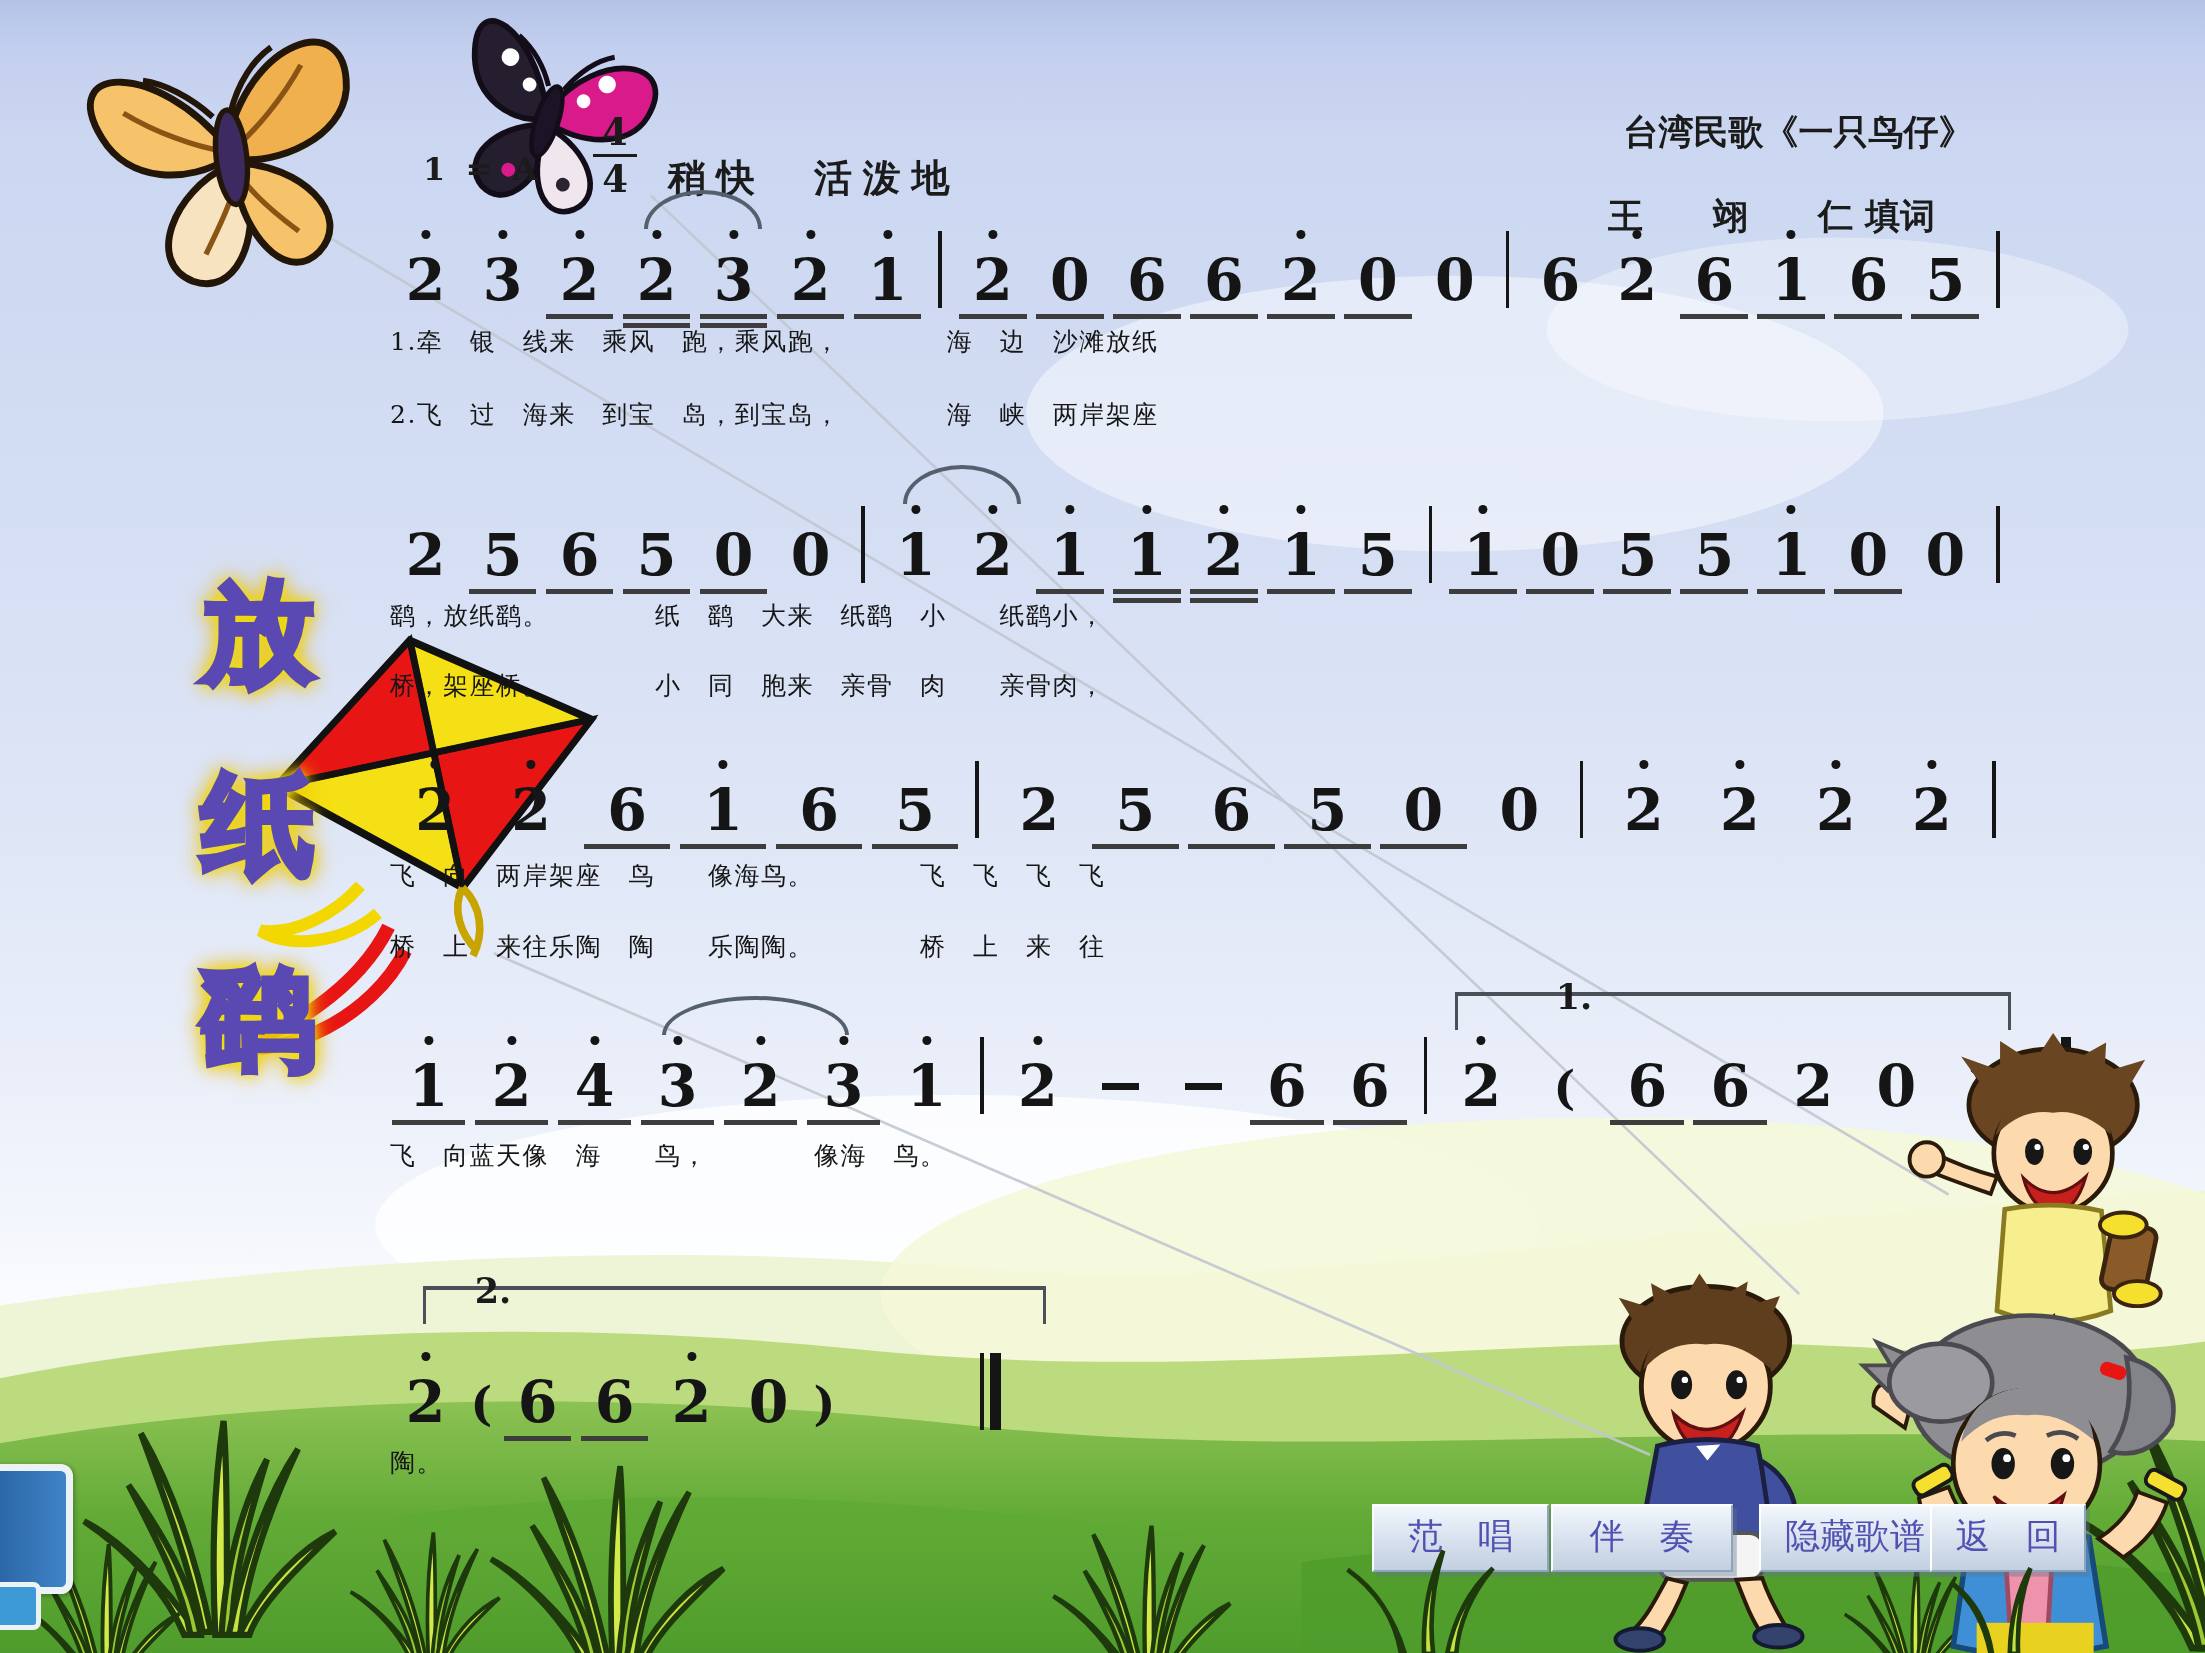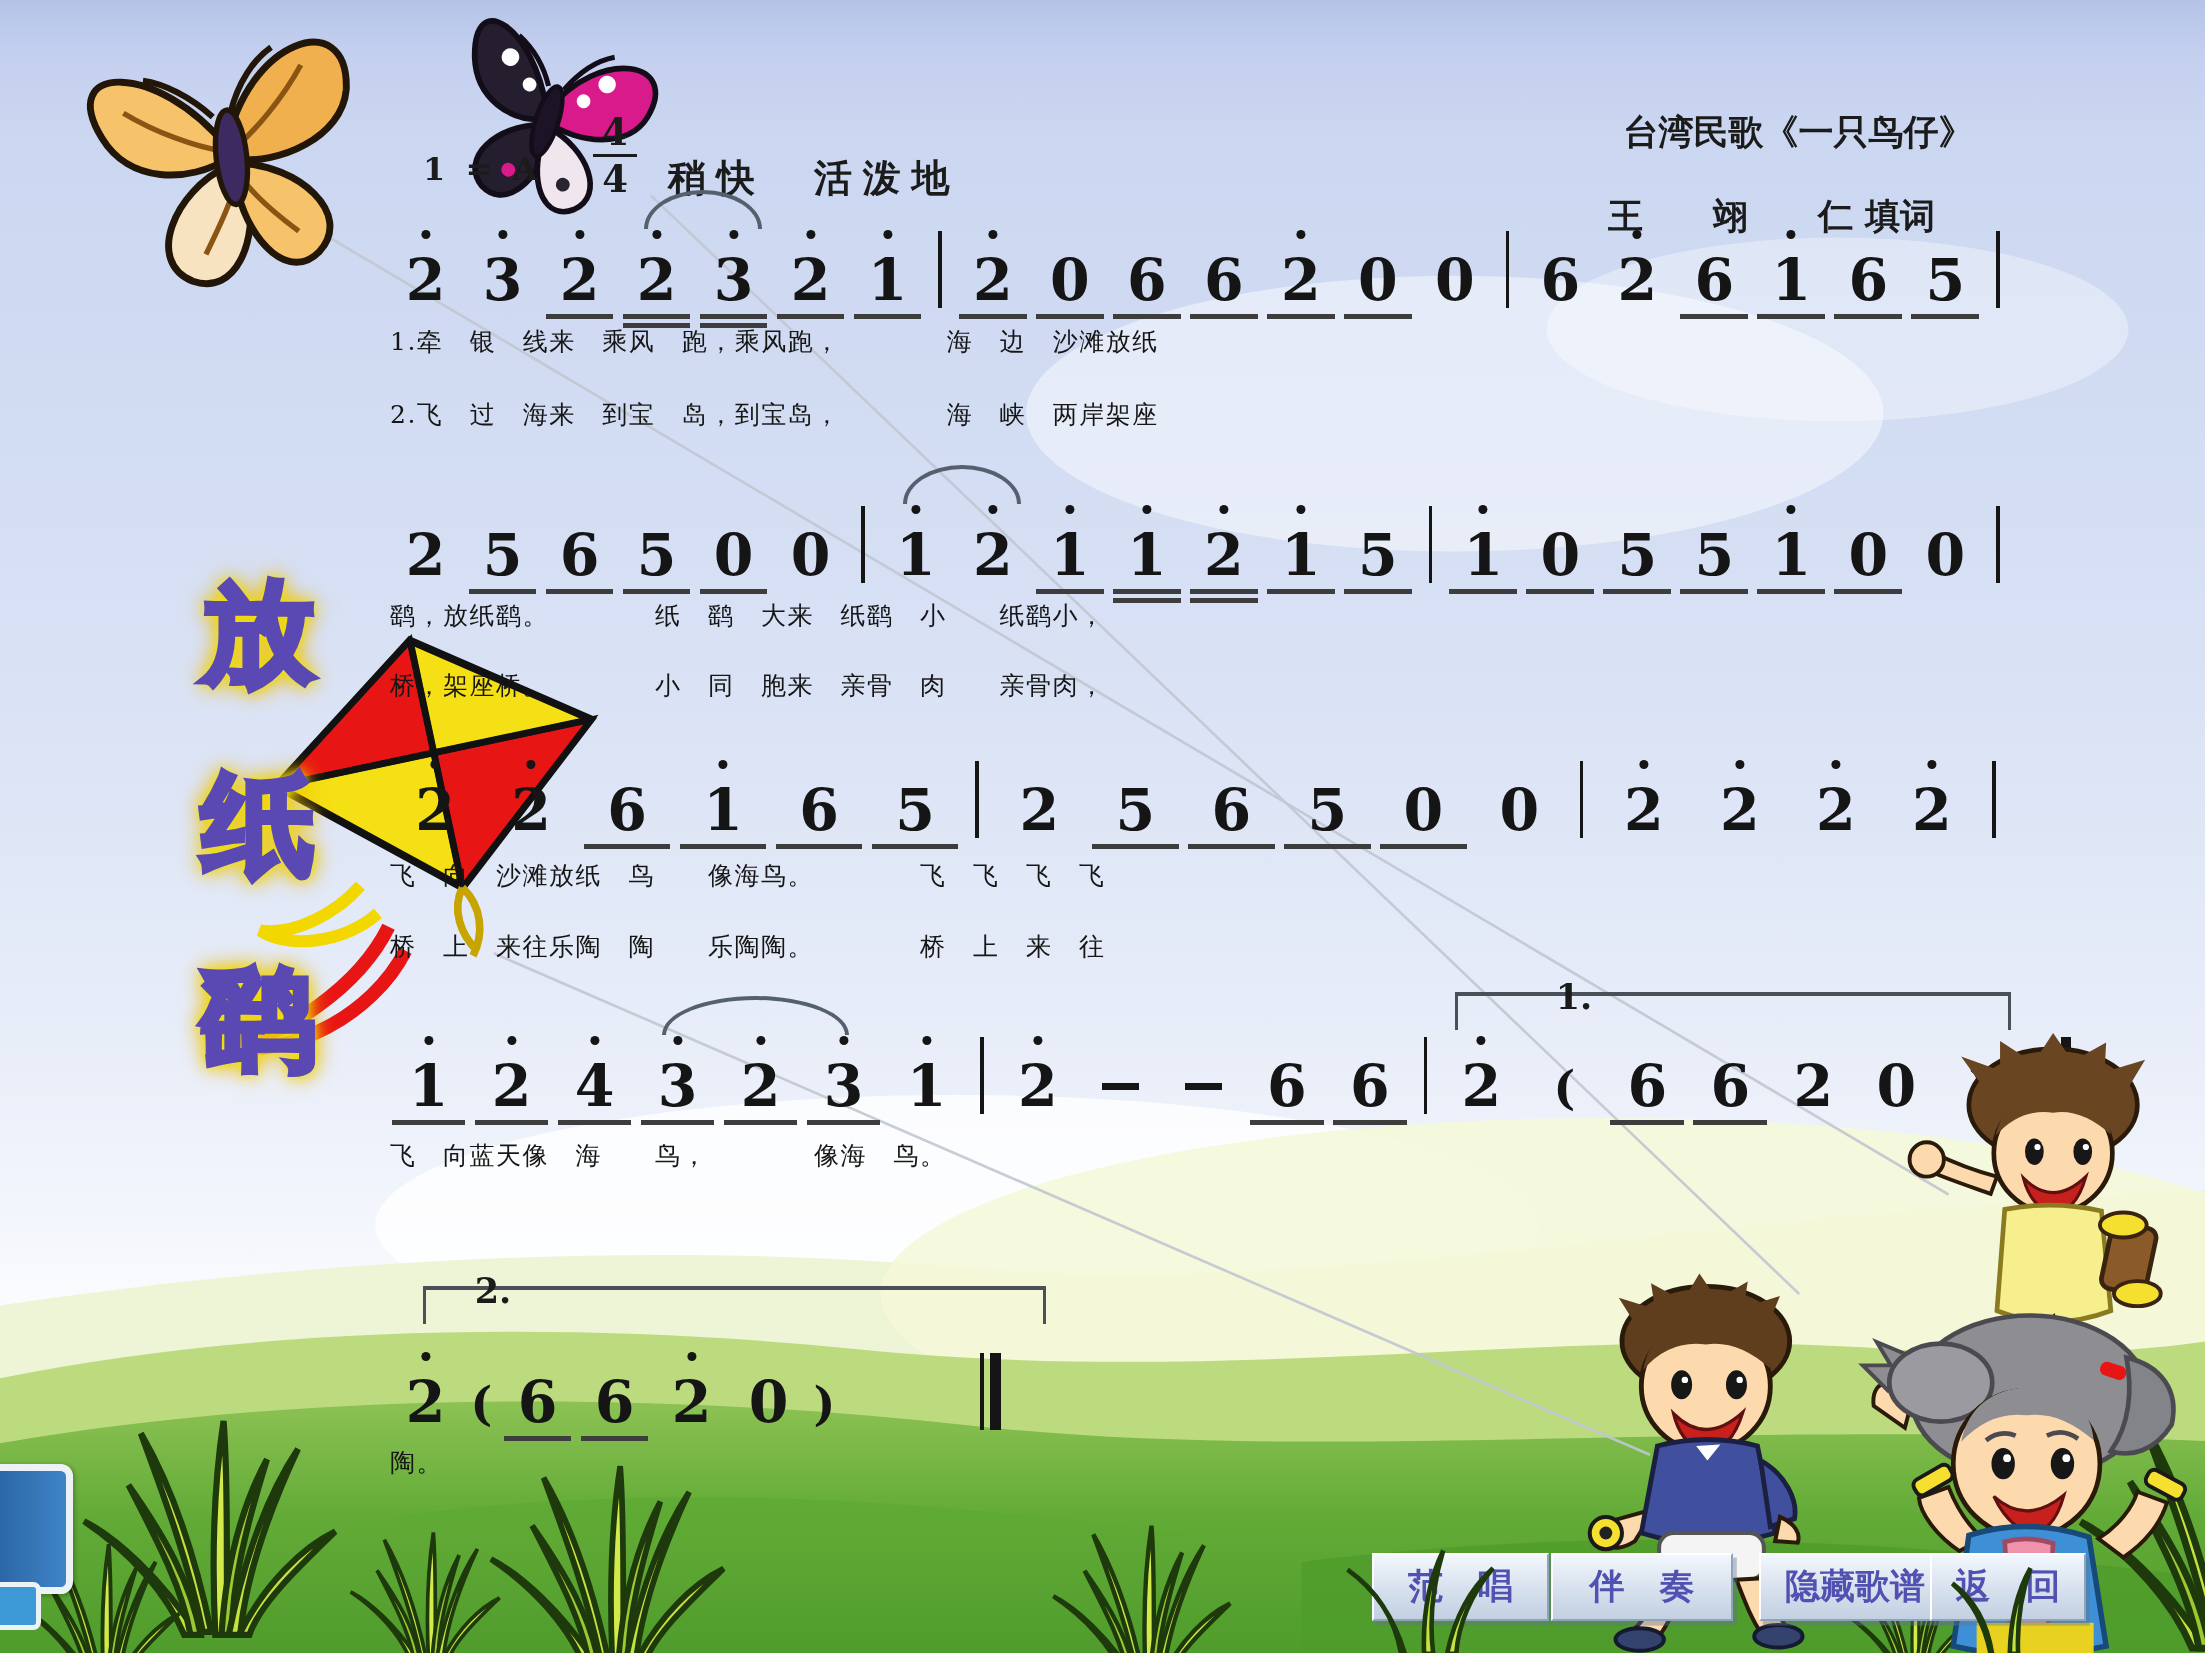--- a/index.html
+++ b/index.html
@@ -61,22 +61,22 @@
     text-shadow:0 0 7.7px #f2e800,0 0 13.8px #f2e800,0 0 20px #eecb00,0 0 26px #e8a400;}
   #side-0{top:576px;} #side-1{top:769px;} #side-2{top:962px;}
   
   .char-art{position:absolute;z-index:3;}
   
   #corner-win{position:absolute;left:-21.4px;top:1464px;width:80px;height:116px;z-index:4;
     background:linear-gradient(90deg,#27619f,#3f84c8);border:7.7px solid #edf2f7;border-radius:12.3px;box-shadow:1.5px 1.5px 4.6px rgba(0,0,0,.25);}
   #corner-tab{position:absolute;left:-9.2px;top:1582px;width:40px;height:38px;z-index:4;
     background:#3e9ad6;border:5.4px solid #edf2f7;border-radius:7.7px;}
   
-  .btn{position:absolute;top:1553px;height:64px;z-index:5;text-align:center;line-height:61px;
-    font-size:35px;font-weight:bold;color:#5151b2;cursor:pointer;white-space:pre;
+  .btn{position:absolute;top:1504px;height:64px;z-index:5;text-align:center;line-height:61px;
+    font-size:35px;font-weight:normal;color:#5151b2;cursor:pointer;white-space:pre;
     background:linear-gradient(180deg,#f2f7fd 0%,#dbe4f0 45%,#c2d0e1 100%);
     border:2.3px solid;border-color:#ffffff #8fa3bb #8fa3bb #ffffff;
     box-shadow:3.8px 4.6px 0 rgba(96,116,138,.40);}
   #btn-0{left:1372px;width:173px;}
   #btn-1{left:1551px;width:178px;}
   #btn-2{left:1735px;width:188px;margin-left:24px;}
   #btn-3{left:1930px;width:152px;}
   #front-grass{position:absolute;left:0;top:0;z-index:6;pointer-events:none;}
 </style>
 </head>
@@ -573,21 +573,21 @@
         <div class="bar fin">
           <span class="thin"></span>
           <span class="thick"></span>
         </div>
       </div>
 
     <div class="lyric-row" id="lyr-0">1.牵　银　线来　乘风　跑，乘风跑，　　　　海　边　沙滩放纸</div>
     <div class="lyric-row" id="lyr-1">2.飞　过　海来　到宝　岛，到宝岛，　　　　海　峡　两岸架座</div>
     <div class="lyric-row" id="lyr-2">鹞，放纸鹞。　　　　纸　鹞　大来　纸鹞　小　　纸鹞小，</div>
     <div class="lyric-row" id="lyr-3">桥，架座桥。　　　　小　同　胞来　亲骨　肉　　亲骨肉，</div>
-    <div class="lyric-row" id="lyr-4">飞　向　沙滩放纸　鸟　　像海鸟。　　　　飞　飞　飞　飞</div>
+    <div class="lyric-row" id="lyr-4">飞　向　两岸架座　鸟　　像海鸟。　　　　飞　飞　飞　飞</div>
     <div class="lyric-row" id="lyr-5">桥　上　来往乐陶　陶　　乐陶陶。　　　　桥　上　来　往</div>
     <div class="lyric-row" id="lyr-6">飞　向蓝天像　海　　鸟，　　　　像海　鸟。</div>
     <div class="lyric-row" id="lyr-8">陶。</div>
 
     <div class="volta" id="volta-1">
       <span class="vlabel">1.</span>
     </div>
     <div class="volta" id="volta-2">
       <span class="vlabel">2.</span>
     </div>

